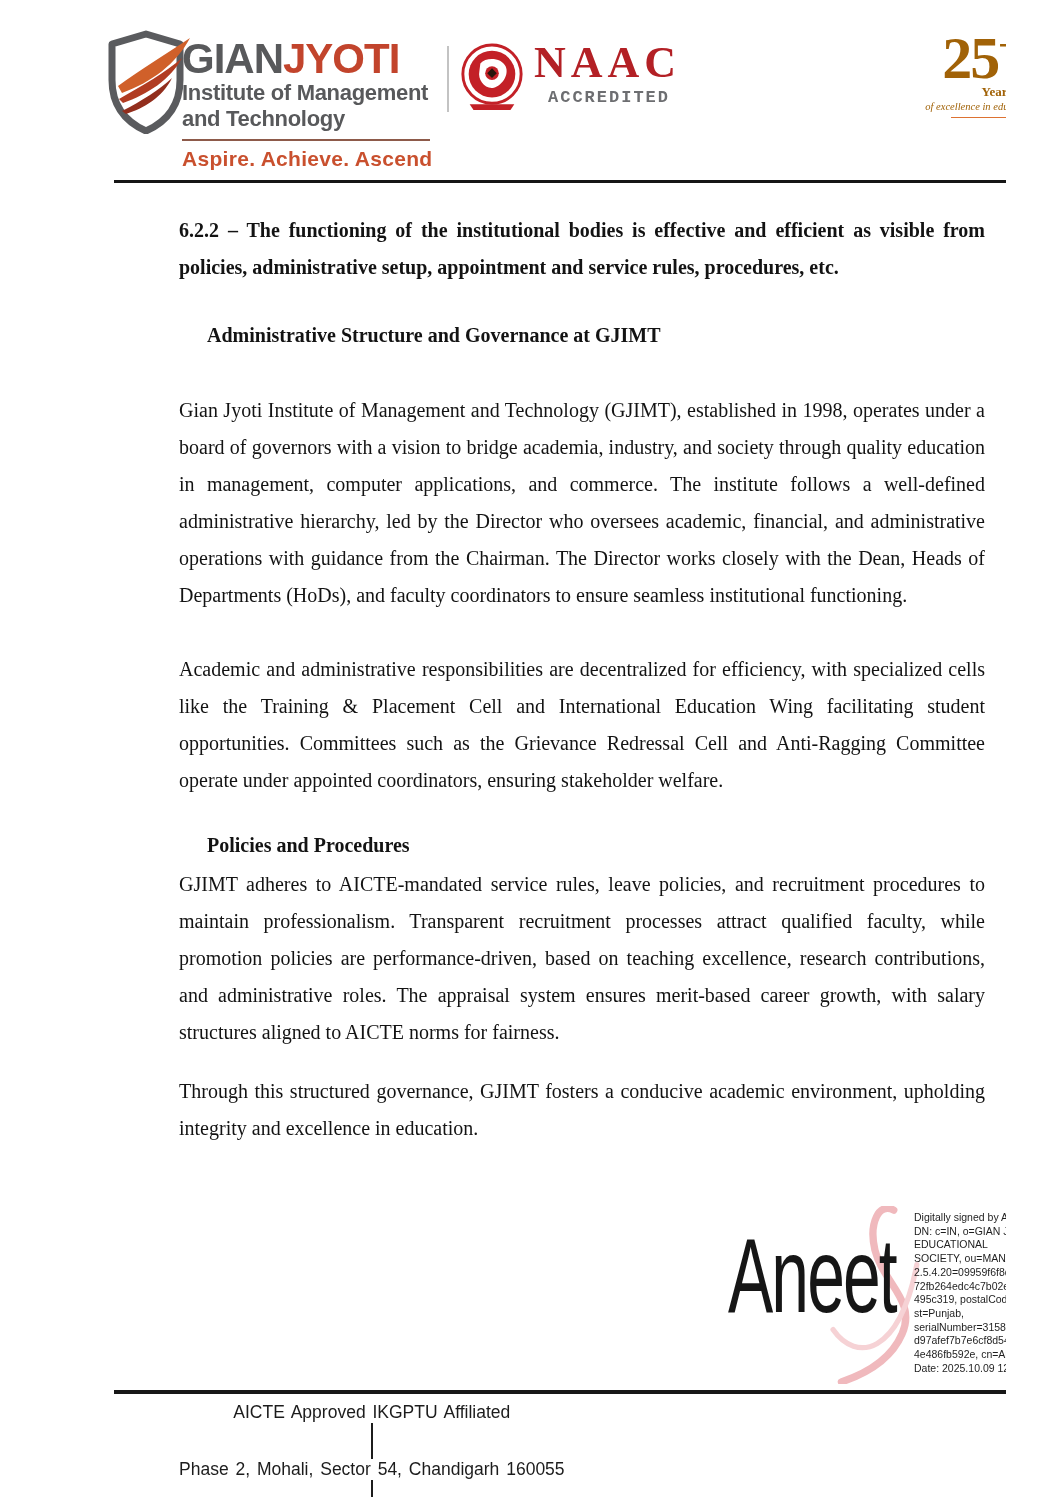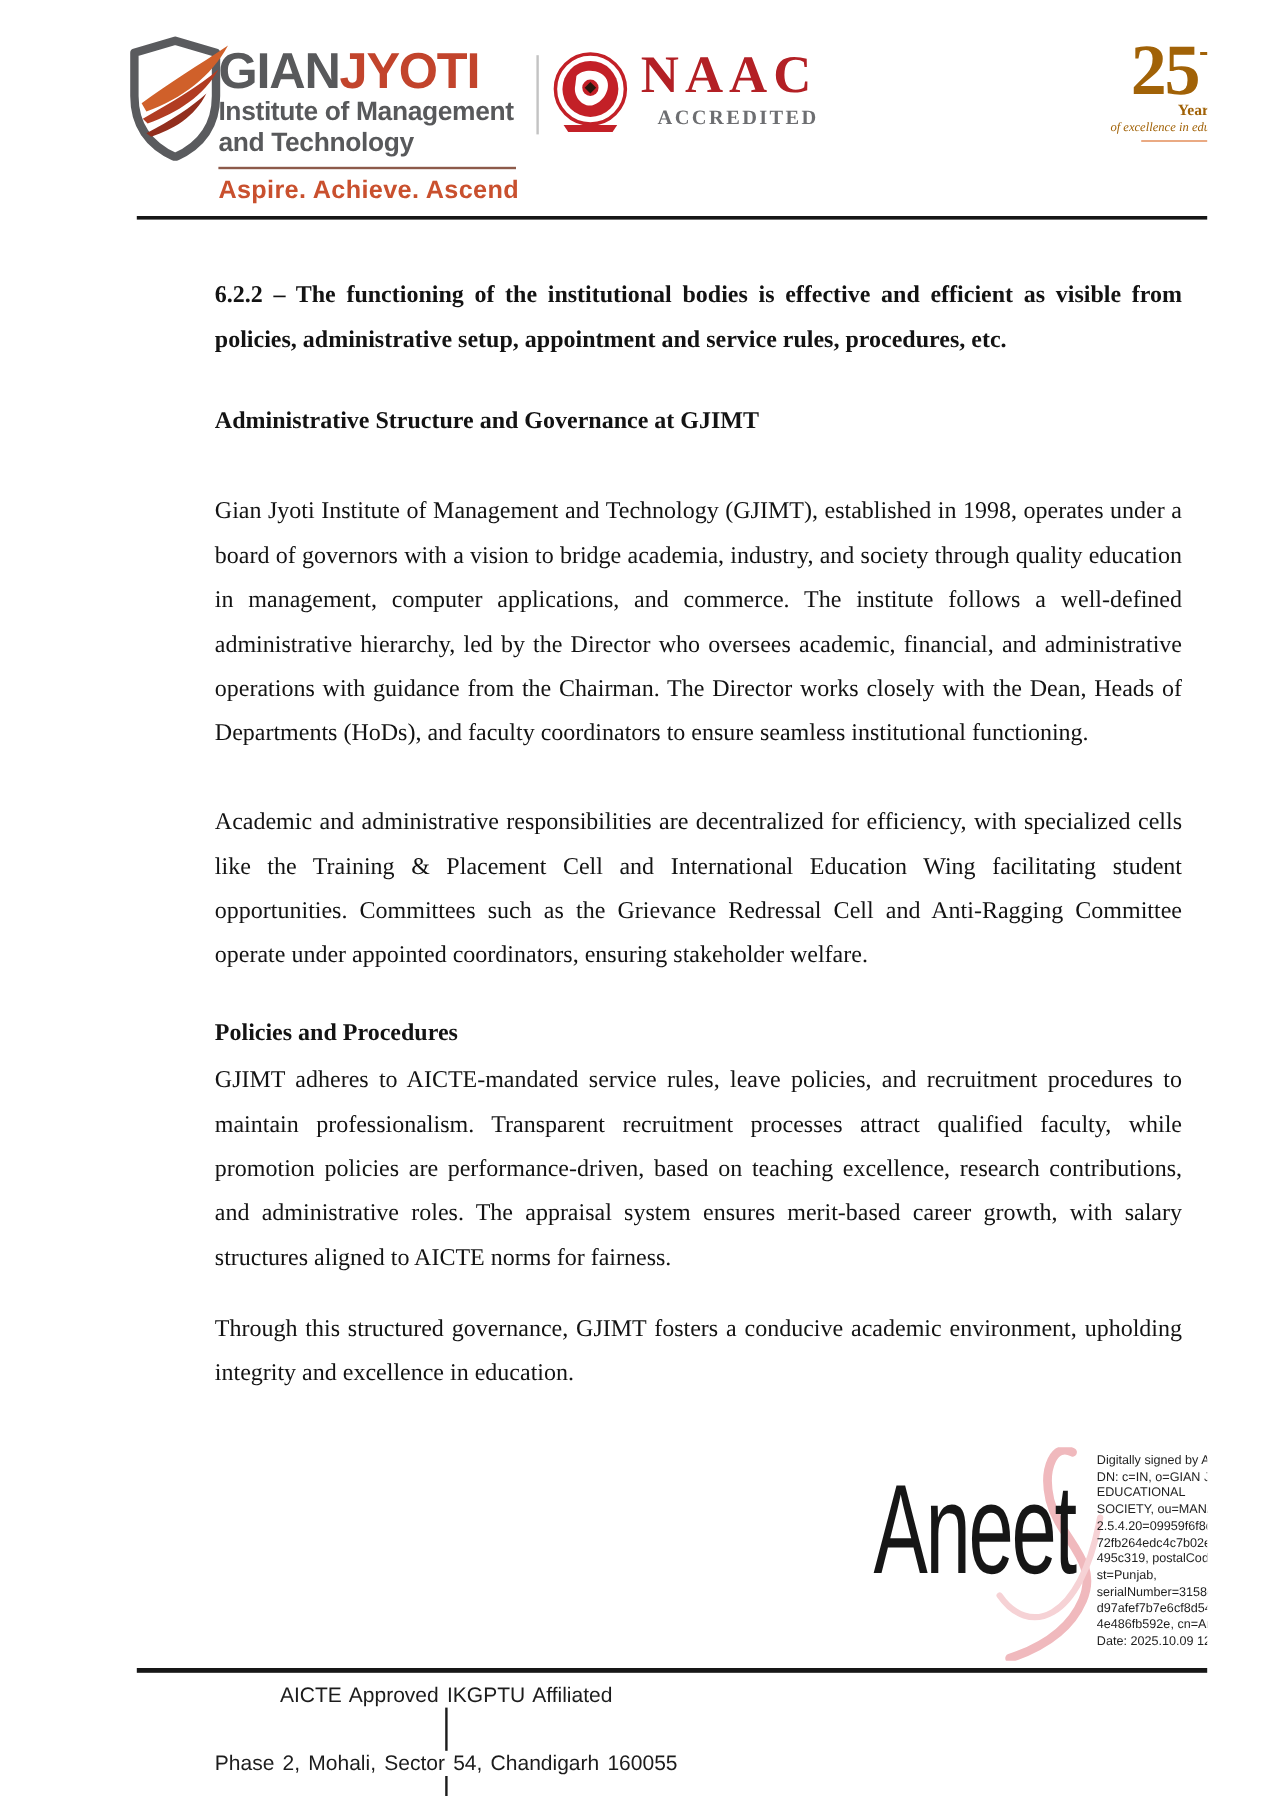--- a/index.html
+++ b/index.html
@@ -23,36 +23,36 @@
   .brand-name .name-red { color: #c2442c; }
   .brand-sub { font-family: "Liberation Sans", sans-serif; font-weight: bold; font-size: 22px; line-height: 1.18; color: #58595b; letter-spacing: -0.3px; }
   .brand-rule { width: 248px; height: 2px; background: #8d5a4a; margin: 7px 0 6px 0; }
   .brand-tagline { font-family: "Liberation Sans", sans-serif; font-weight: bold; font-size: 21px; color: #c9502e; letter-spacing: 0.3px; }
 
   .logo-divider { position: absolute; left: 395px; top: 46px; width: 2px; height: 66px; background: #c3c3c3; }
 
   .naac { position: absolute; left: 406px; top: 42px; display: flex; align-items: flex-start; }
   .naac-emblem { width: 68px; height: 72px; margin-right: 8px; }
   .naac-title { font-family: "Liberation Serif", serif; font-weight: bold; font-size: 44px; line-height: 0.95; color: #b32025; letter-spacing: 5px; }
-  .naac-sub { font-family: Liberation Serif, serif; font-weight: bold; font-size: 17px; color: #6d6e71; letter-spacing: 2px; margin: 4px 0 0 14px; }
+  .naac-sub { font-family: Liberation Mono, monospace; font-weight: bold; font-size: 17px; color: #6d6e71; letter-spacing: 2px; margin: 4px 0 0 14px; }
 
   .anniv { position: absolute; left: 868px; top: 28px; width: 120px; color: #a16207; text-align: center; }
   .anniv-num { font-family: "Liberation Serif", serif; font-weight: bold; font-size: 60px; line-height: 1.0; letter-spacing: -2px; }
   .anniv-num sup { font-size: 34px; vertical-align: 22px; letter-spacing: 0; }
   .anniv-years { font-family: "Liberation Serif", serif; font-weight: bold; font-size: 13px; margin: -4px 0 0 34px; }
   .anniv-caption { font-family: "Liberation Serif", serif; font-style: italic; font-size: 10.5px; line-height: 1.15; margin-top: 1px; }
   .anniv-rule { width: 58px; height: 1px; background: #dd7232; margin: 4px auto 0; }
 
   .header-rule { position: absolute; top: 180px; left: 62px; width: 940px; height: 3px; background: #161616; }
 
   
   .main { position: absolute; left: 127px; top: 212px; width: 806px; font-size: 20px; }
   .main p, .main h2, .main h3 { text-align: justify; line-height: 37px; }
-  .doc-heading { font-weight: bold; font-size: 20px; margin-top: 16px; }
-  .subhead { font-weight: bold; font-size: 20px; }
+  .doc-heading { font-weight: bold; font-size: 20px; }
+  .subhead { font-weight: bold; font-size: 20px; margin-left: 28px; }
   .subhead-governance { margin-top: 31px; }
   .para-1 { margin-top: 38px; }
   .para-2 { margin-top: 37px; }
   .subhead-policies { margin-top: 28px; }
   .para-3 { margin-top: 2px; }
   .para-4 { margin-top: 22px; }
 
   
   .signature { position: absolute; left: 658px; top: 1198px; width: 392px; height: 192px; }
   .sig-swoosh { position: absolute; left: 112px; top: 8px; width: 110px; height: 178px; }

